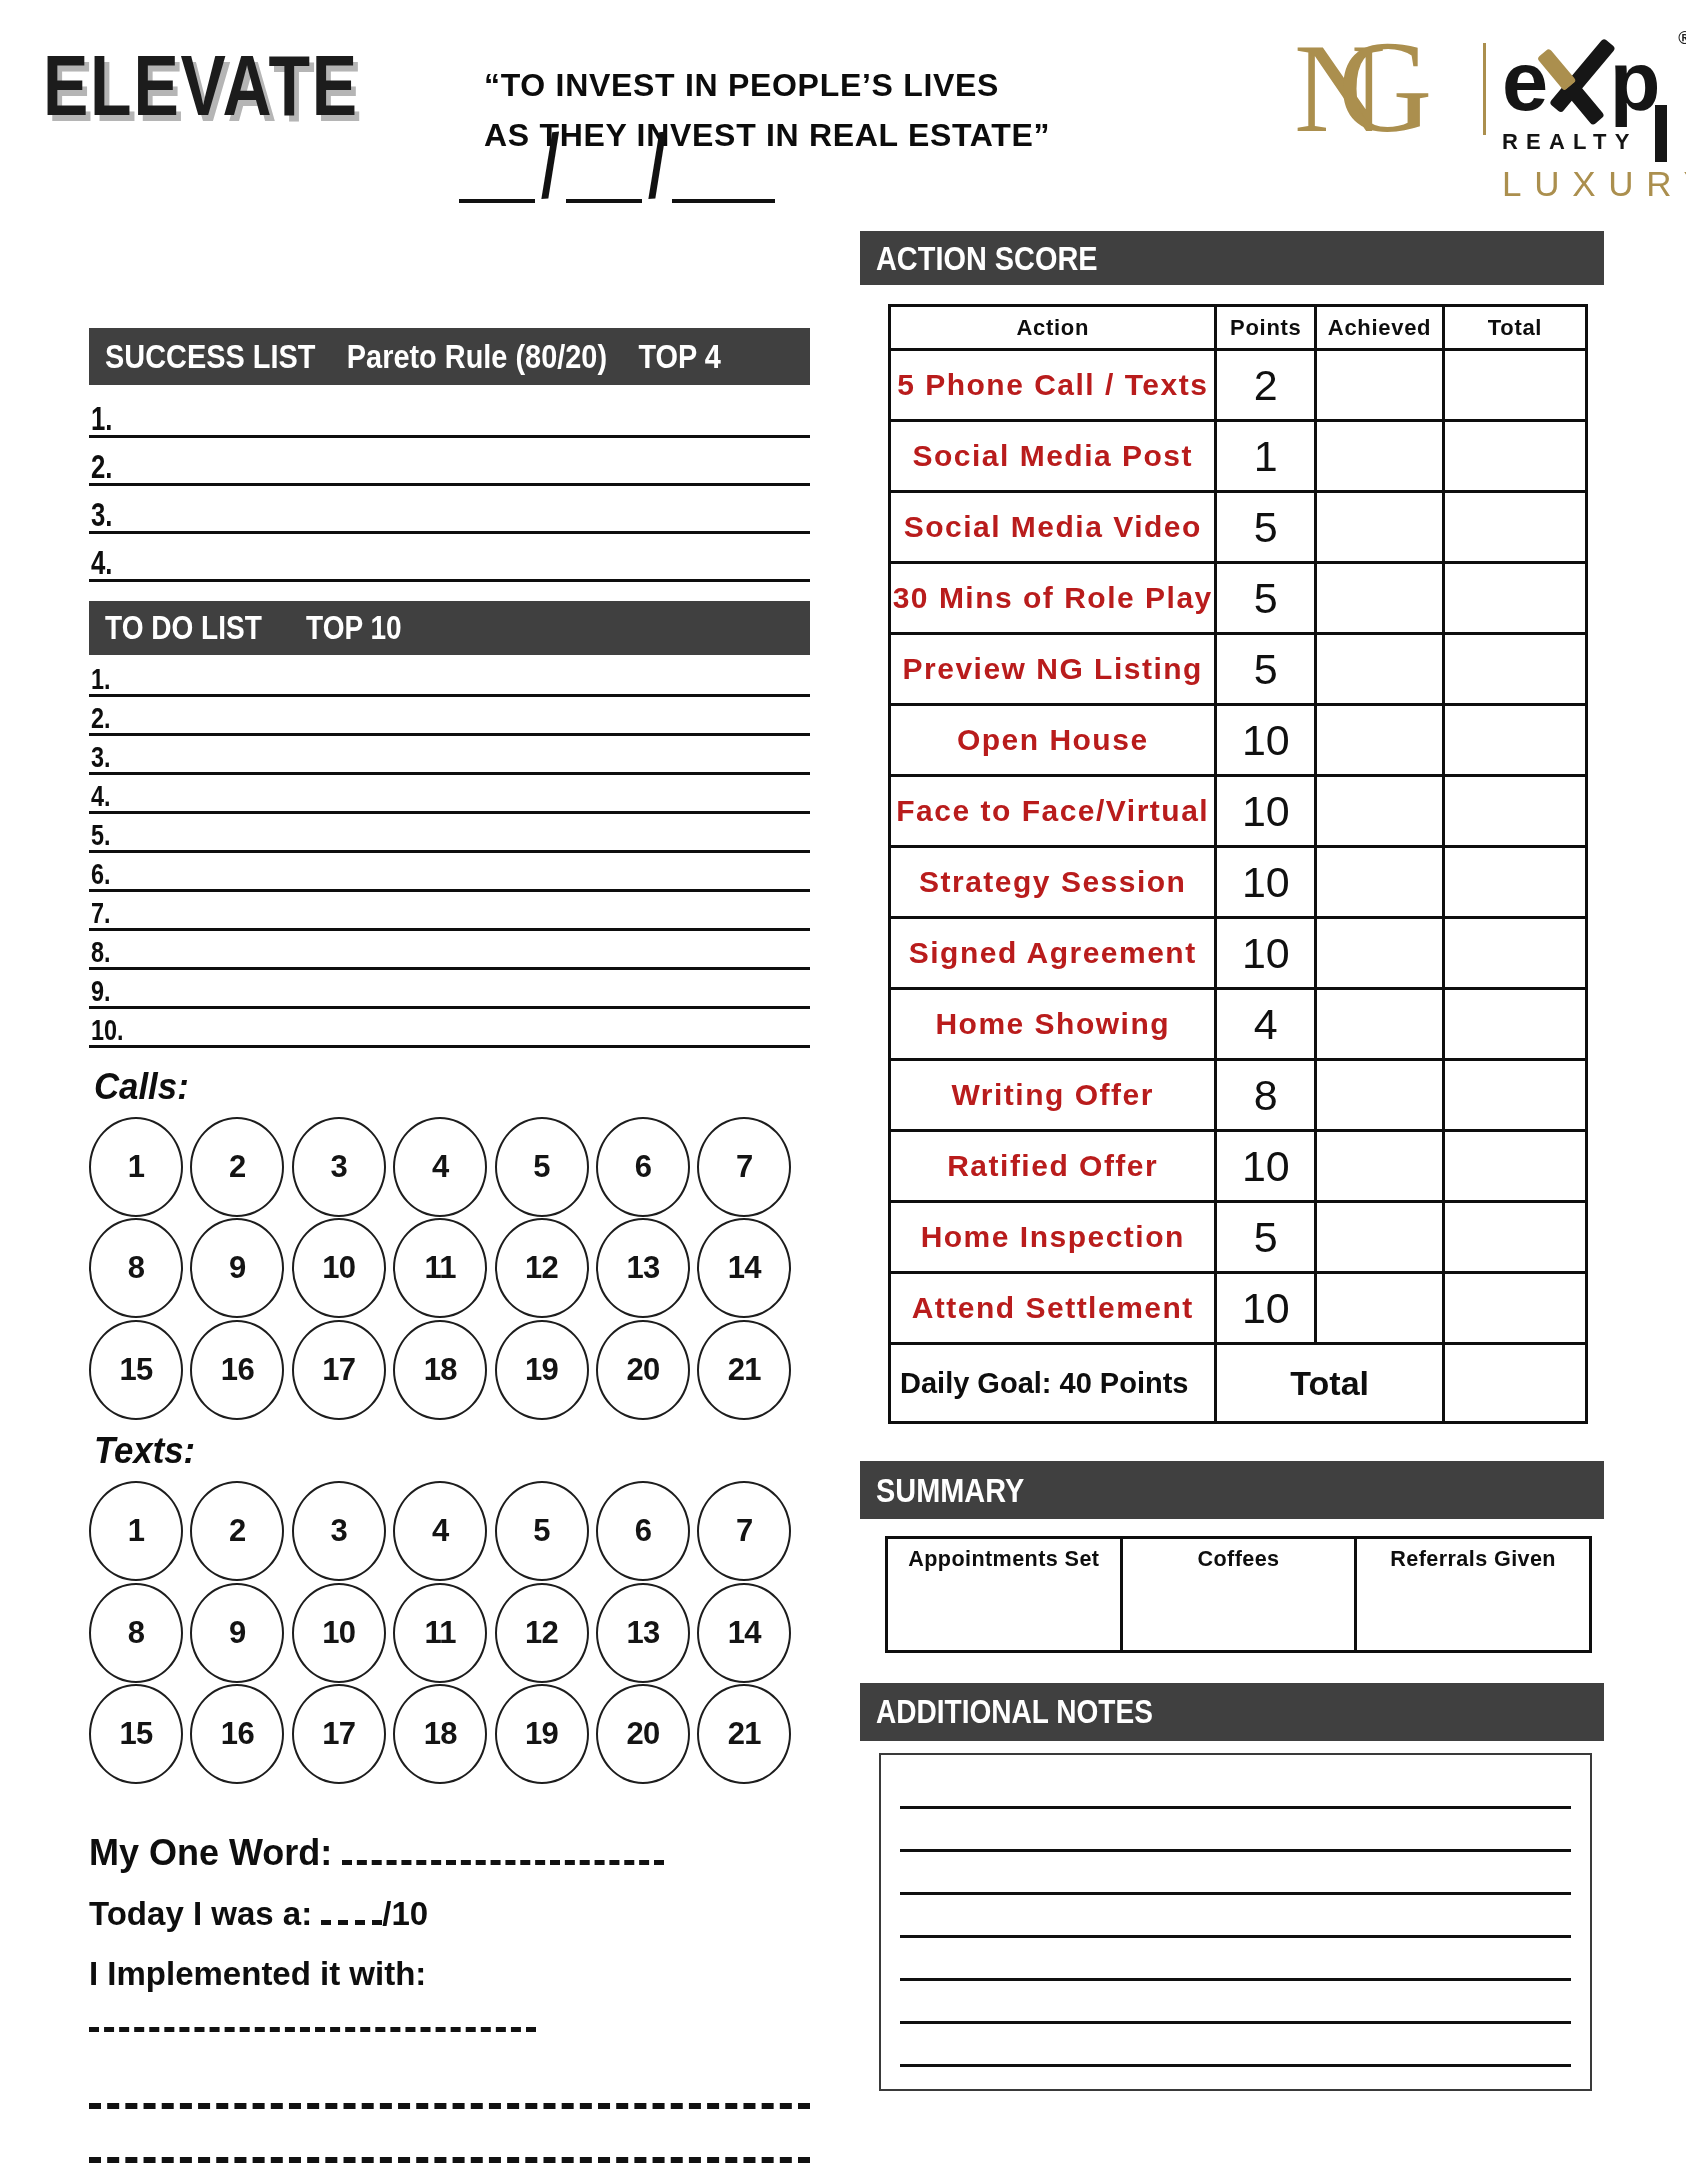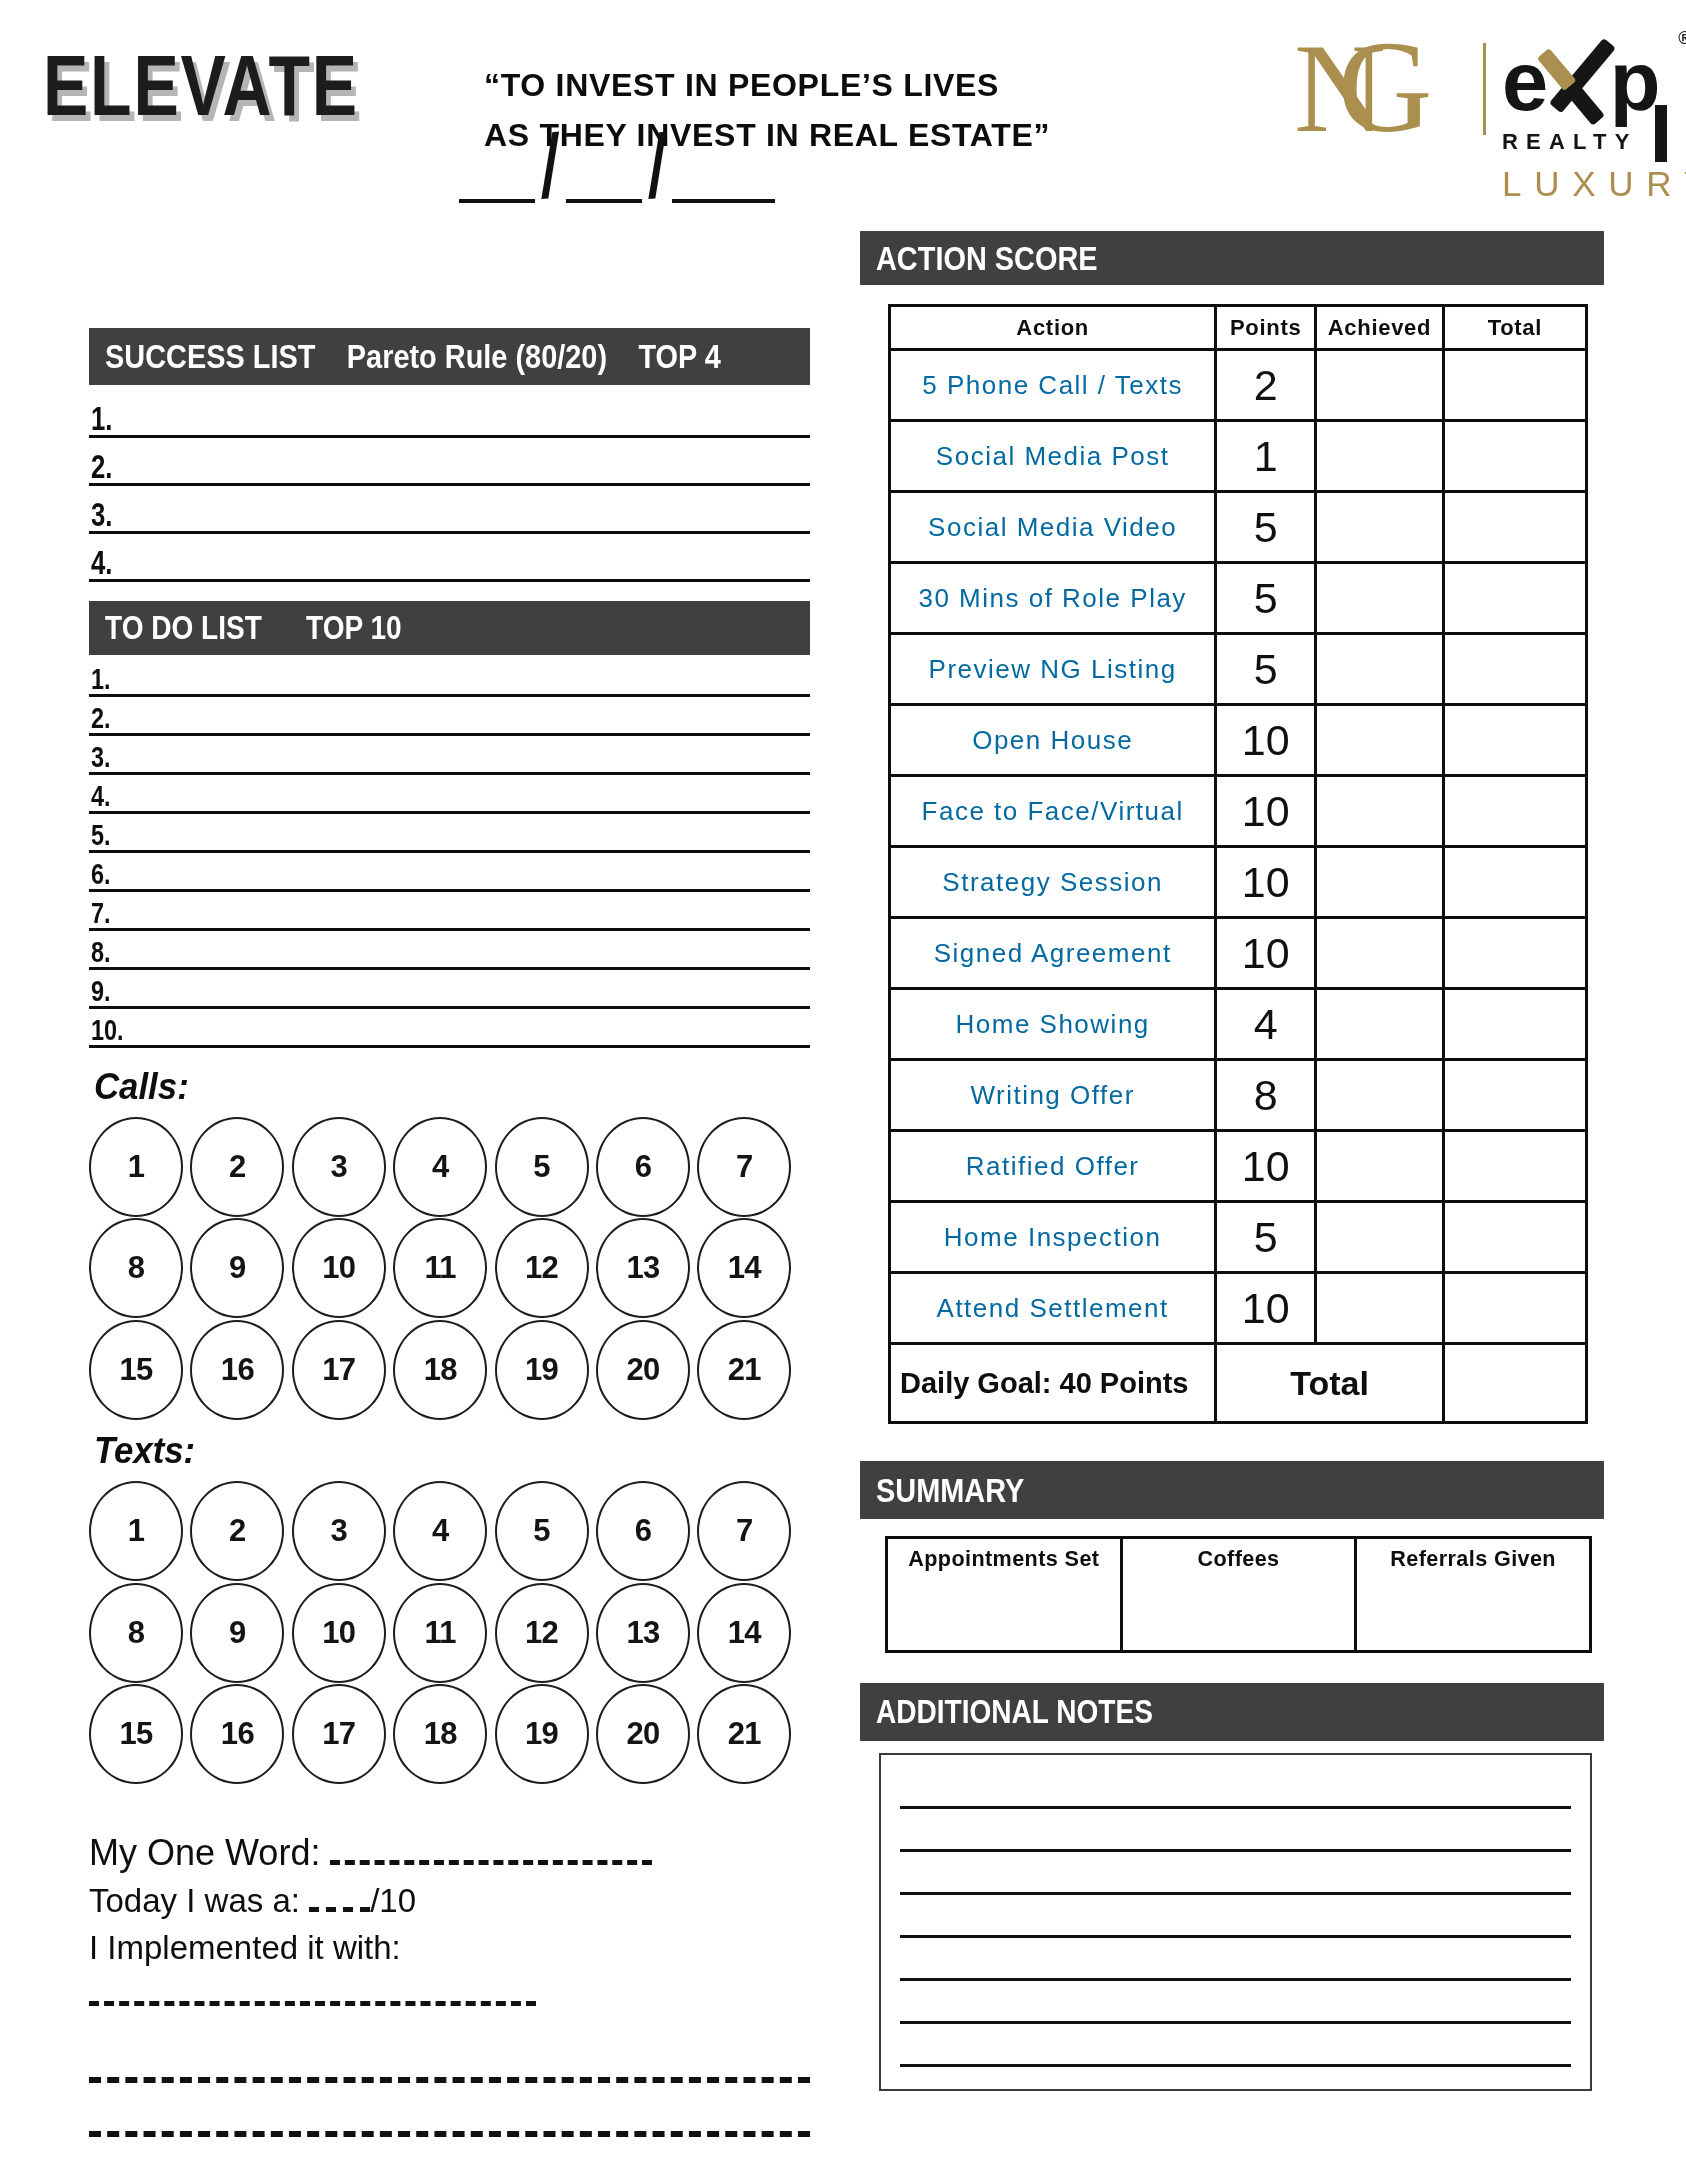--- a/index.html
+++ b/index.html
@@ -53,38 +53,38 @@
   .rows10{margin-top:3px;}
   .section-label{font-size:37px;font-weight:bold;font-style:italic;margin:18px 0 9px 4.5px;
                  transform:scaleX(.94);transform-origin:left;}
   .texts-label{margin-top:10.4px;}
   .circle-grid{display:flex;flex-wrap:wrap;column-gap:7.4px;row-gap:1.5px;}
   .circle{width:94px;height:100px;border:2.2px solid #1d1d1d;border-radius:50%;box-sizing:border-box;
           display:flex;align-items:center;justify-content:center;background:#fff;}
   .circle .cnum{font-size:31px;font-weight:bold;letter-spacing:-0.7px;color:#141414;}
 
   .reflection{margin-top:43px;line-height:1.42;}
-  .refl-line{font-weight:normal;font-size:36px;}
+  .refl-line{font-weight:bold;font-size:36px;margin-top:13px;}
   .refl-small{font-size:33px;}
   .blank{display:inline-block;border-bottom:5.2px dashed #111;height:22px;}
   .bl-word{width:322px;}
   .bl-rate{width:61px;}
   .bl-impl{width:447px;}
   .dash-lines{margin-top:10.4px;}
   .dash-line{height:48px;border-bottom:6px dashed #111;}
 
   
   .right-col{position:absolute;left:860px;top:231px;width:744px;}
   .action-bar{height:54px;}
   .action-bar .bar-inner,.summary-bar .bar-inner,.notes-bar .bar-inner{font-size:34px;}
   table{border-collapse:collapse;}
   .action-table{margin:19.4px 0 0 28px;width:700px;border:2.2px solid #0e0e0e;}
   .action-table th,.action-table td{border:3.7px solid #0e0e0e;}
   .action-table th{height:39px;font-size:22px;font-weight:bold;letter-spacing:0.7px;text-align:center;}
-  td.a-label{font-size:26px;letter-spacing:1.5px;text-align:center;height:66px;font-weight:normal;color:#0369a1;}
+  td.a-label{font-size:30px;letter-spacing:1.5px;text-align:center;height:66px;font-weight:bold;color:#b91c1c;}
   td.a-points{font-size:43px;text-align:center;font-weight:normal;color:#101010;}
   col.c-action{width:328px;}col.c-points{width:100px;}col.c-achieved{width:128px;}col.c-total{width:144px;}
   td.a-goal{font-size:29px;font-weight:bold;height:74px;text-align:left;padding-left:9px;letter-spacing:0;}
   td.a-totallabel{font-size:34px;font-weight:bold;text-align:center;}
 
   .summary-bar{margin-top:37px;height:58px;}
   .summary-table{margin:16.4px 0 0 25px;width:707px;border:2.2px solid #0e0e0e;}
   .summary-table td{border:3.7px solid #0e0e0e;width:33.33%;height:103px;vertical-align:top;text-align:center;
                     font-size:21.6px;font-weight:bold;padding-top:7.4px;letter-spacing:0.4px;}
 

